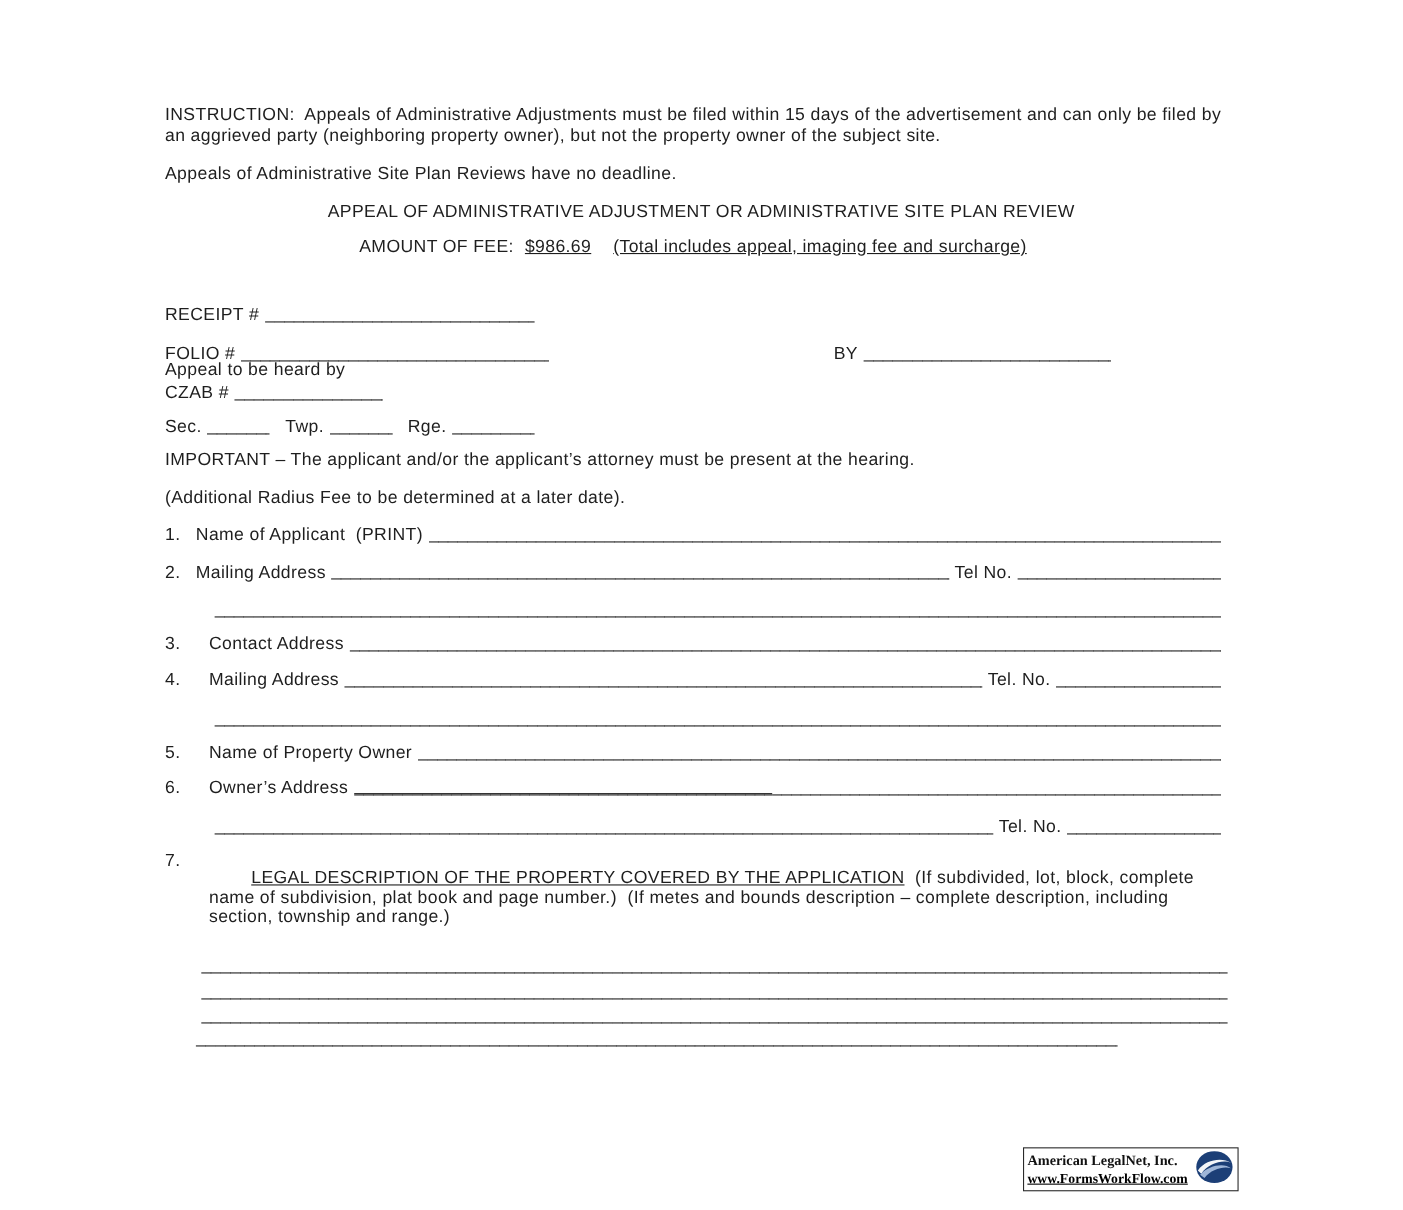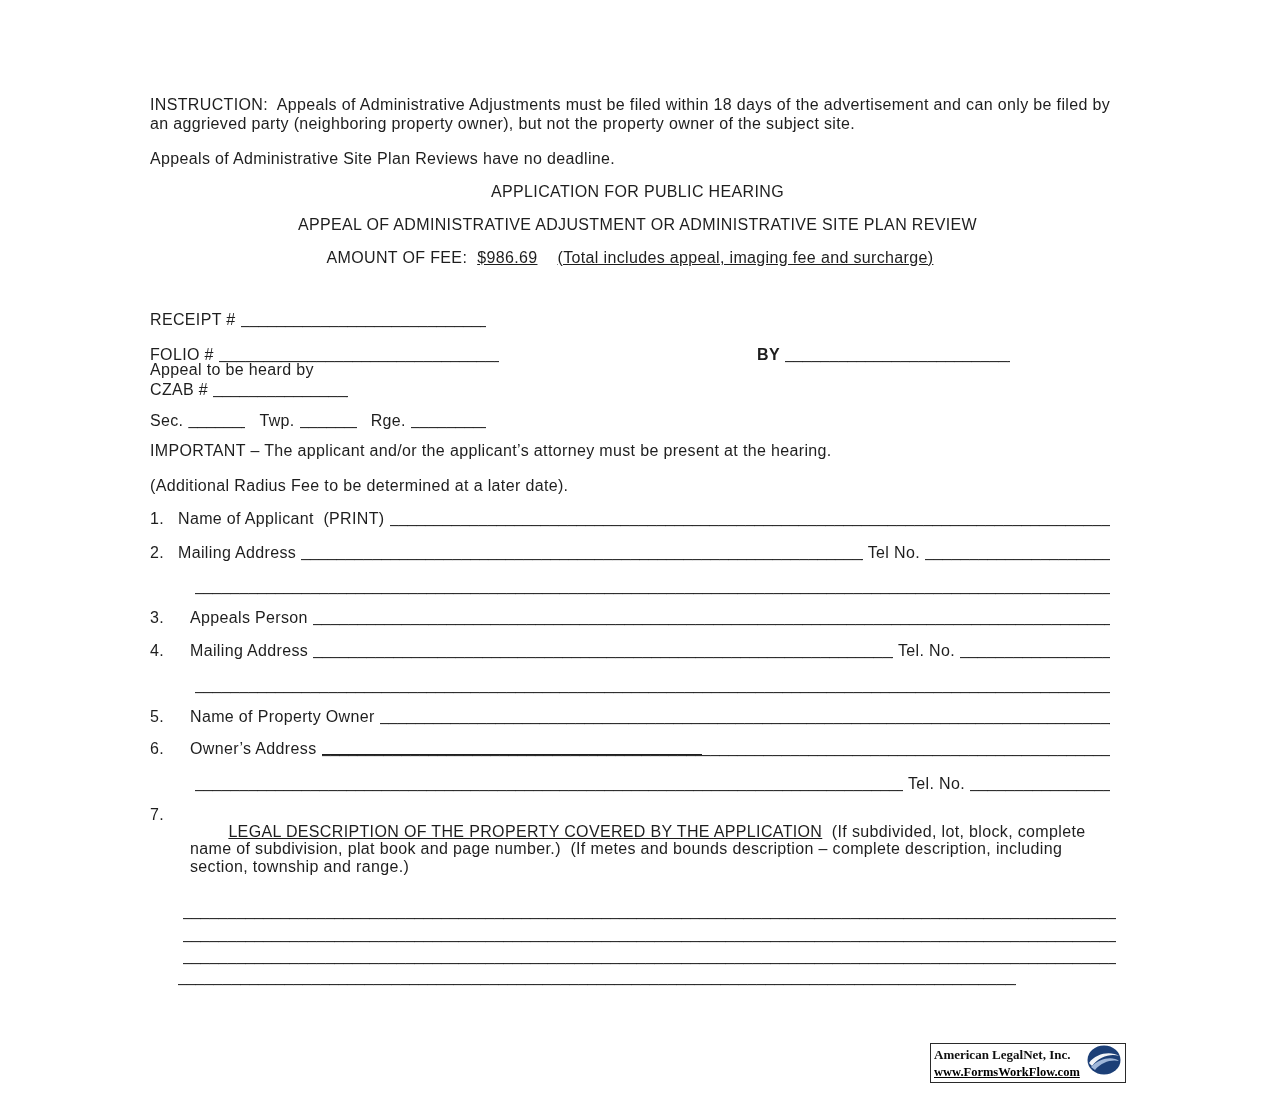--- a/index.html
+++ b/index.html
@@ -46,21 +46,21 @@
   .w185{width:185px}.w225{width:225px}.w245{width:245px}.w280{width:280px}.w380{width:380px}
   .w838{width:838px}.w933{width:933px}
   .cont { margin-left: 45px; }
   .blank { line-height: 19px; height: 20px; }
   .radius-group { position: absolute; left: 450px; bottom: 0; white-space: pre; }
   .stamp {
     position: absolute; left: 930px; top: 1043px;
     width: 196px; height: 40px;
     border: 1.5px solid #2a2a2a;
     background: #ffffff;
-    display: flex; align-items: flex-end;
+    display: flex; align-items: center;
     padding: 2px 3px;
   }
   .stamp-text { flex: 1 1 auto; min-width: 0; letter-spacing: 0; }
   .vendor {
     font-family: "Liberation Serif", serif;
     font-weight: bold; font-size: 13px; line-height: 15px; color: #111;
     white-space: nowrap;
   }
   .vurl {
     font-family: "Liberation Serif", serif;
@@ -69,43 +69,42 @@
     white-space: nowrap; display: inline-block;
   }
   .logo { flex: none; margin-left: 2px; }
 </style>
 </head>
 <body>
 
 <div class="page">
   <div class="content">
 
-    <p class="para">INSTRUCTION:  Appeals of Administrative Adjustments must be filed within 18 days of the advertisement and can only be filed by an aggrieved party (neighboring property owner), but not the property owner of the subject site.</p>
+    <p class="para">INSTRUCTION:  Appeals of Administrative Adjustments must be filed within 15 days of the advertisement and can only be filed by an aggrieved party (neighboring property owner), but not the property owner of the subject site.</p>
 
     <p class="para" style="margin-top:17px;">Appeals of Administrative Site Plan Reviews have no deadline.</p>
 
-    <p class="title" style="margin-top:14px;">APPLICATION FOR PUBLIC HEARING</p>
 
     <p class="title" style="margin-top:15px;">APPEAL OF ADMINISTRATIVE ADJUSTMENT OR ADMINISTRATIVE SITE PLAN REVIEW</p>
 
     <div class="row" style="margin-top:13px;justify-content:center;">
       <span class="lbl">AMOUNT OF FEE:</span>
       <span class="lbl und" style="margin-left:10px;">$986.69</span>
       <span class="lbl und" style="margin-left:20px;">(Total includes appeal, imaging fee and surcharge)</span>
     </div>
 
     <div class="row" style="margin-top:42px;">
       <span class="lbl">RECEIPT #</span>
       <span class="fill w245 ml5">____________________________________________________________________________________________________________________________________________</span>
     </div>
 
     <div class="row" style="margin-top:15px;">
       <span class="lbl">FOLIO #</span>
       <span class="fill w280 ml5">____________________________________________________________________________________________________________________________________________</span>
-      <span class="lbl" style="margin-left:auto;font-weight:bold;">BY</span>
+      <span class="lbl" style="margin-left:auto;">BY</span>
       <span class="fill w225 ml5" style="margin-right:100px;">____________________________________________________________________________________________________________________________________________</span>
     </div>
 
 
     <p class="para" style="margin-top:-3px;">Appeal to be heard by</p>
 
     <div class="row">
       <span class="lbl">CZAB #</span>
       <span class="fill w135 ml5">____________________________________________________________________________________________________________________________________________</span>
     </div>
@@ -136,21 +135,21 @@
       <span class="lbl ml5">Tel No.</span>
       <span class="fill w185 ml5">____________________________________________________________________________________________________________________________________________</span>
     </div>
 
     <div class="row cont" style="margin-top:14px;">
       <span class="fill grow" style="margin-left:0;">____________________________________________________________________________________________________________________________________________</span>
     </div>
 
     <div class="row" style="margin-top:11px;">
       <span class="num numw">3.</span>
-      <span class="lbl">Appeals Person</span>
+      <span class="lbl">Contact Address</span>
       <span class="fill grow">____________________________________________________________________________________________________________________________________________</span>
     </div>
 
     <div class="row" style="margin-top:13px;">
       <span class="num numw">4.</span>
       <span class="lbl">Mailing Address</span>
       <span class="fill grow">____________________________________________________________________________________________________________________________________________</span>
       <span class="lbl ml5">Tel. No.</span>
       <span class="fill w150 ml5">____________________________________________________________________________________________________________________________________________</span>
     </div>

